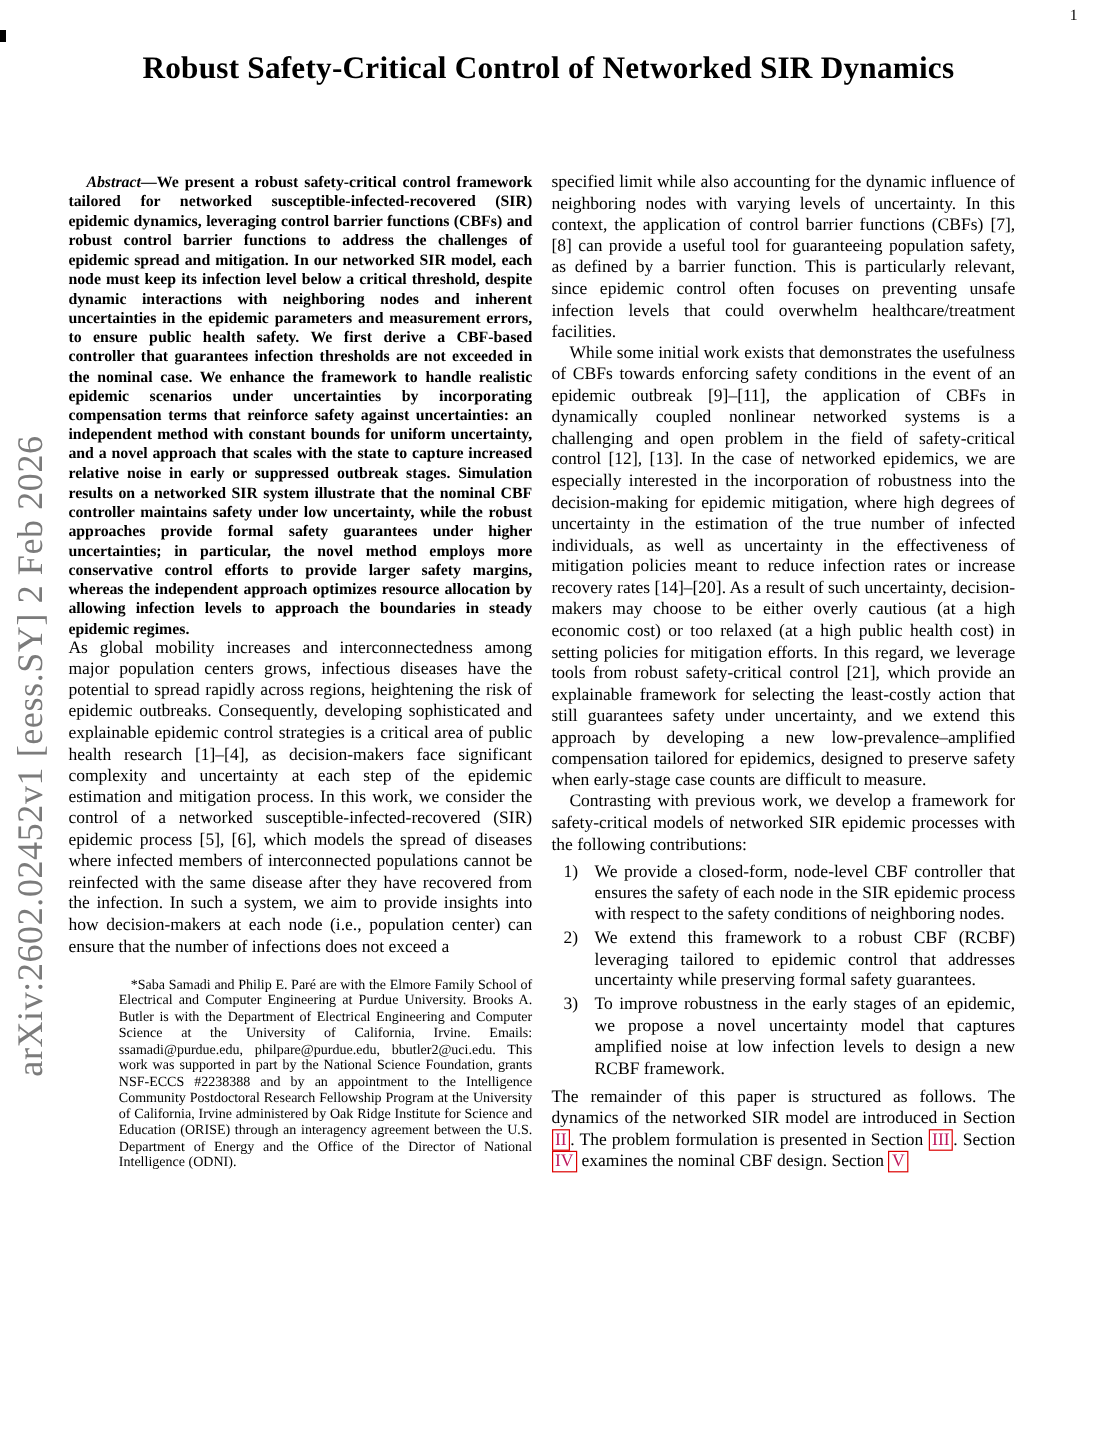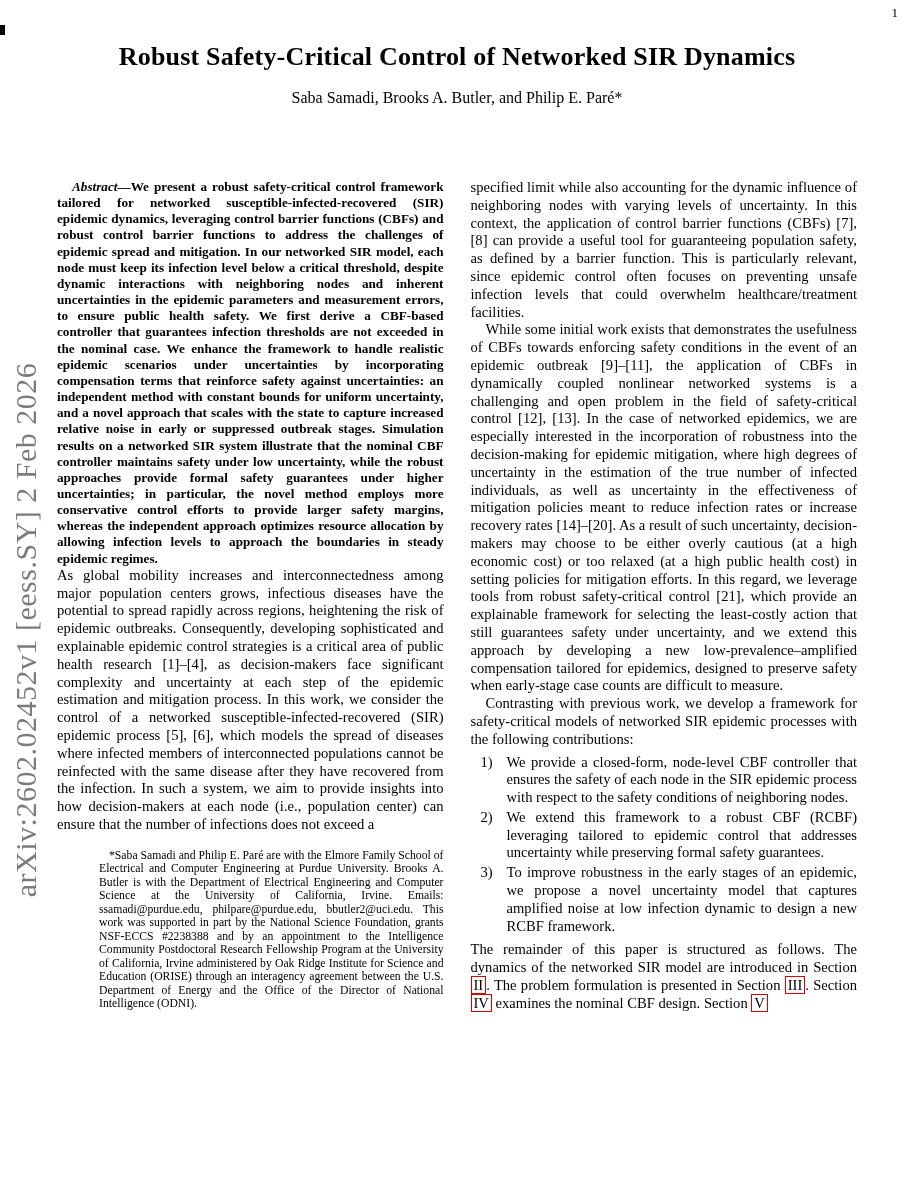--- a/index.html
+++ b/index.html
@@ -14,49 +14,48 @@
   .page-number { position:absolute; top:5px; right:16px; font-size:13px; }
   .edge-mark { position:absolute; left:0; top:25px; width:5px; height:10px; background:#000; }
   .arxiv-stamp {
     position:absolute; left:-314px; top:612px; width:680px; line-height:36px;
     text-align:center; transform:rotate(-90deg); color:#7b7b7b;
     font-size:30px; white-space:nowrap; letter-spacing:0.5px;
   }
   .header { text-align:center; padding-top:42px; }
   .title { font-size:26px; font-weight:bold; letter-spacing:0.2px; }
   .authors { font-size:16px; margin-top:17px; }
-  .columns { display:flex; gap:27px; padding:0 57px; margin-top:72px; }
+  .columns { display:flex; gap:16px; padding:0 57px; margin-top:72px; }
   .col { width:386.5px; font-size:14.6px; line-height:17.8px; text-align:justify; hyphens:auto; -webkit-hyphens:auto; }
   .abstract { font-weight:bold; font-size:13.2px; line-height:16.15px; text-indent:15px; }
   .abstract-label { font-style:italic; }
   .section-heading {
     text-align:center; font-size:14.6px; font-weight:normal;
     font-variant:small-caps; letter-spacing:0.3px;
     margin-top:17px; margin-bottom:11px; text-indent:0;
   }
   p.par { text-indent:15px; }
   p.par-noindent { text-indent:0; }
   .footnote { margin-top:15px; font-size:11.7px; line-height:13.5px; text-indent:10px;margin-left:42px; }
   .contrib-list { list-style:none; margin:5px 0 5px 0; }
   .contrib-item { display:flex; margin:2px 0 2px 10px; }
   .li-num { flex:0 0 26px; }
   .li-text { flex:1; text-align:justify; }
   .outline-par { margin-top:6px; }
-  .ref-link { border:1px solid #dd0000; padding:0 2px; color:#000000; text-decoration:none; }
+  .ref-link { border:1px solid #dd0000; padding:0 2px; color:#be185d; text-decoration:none; }
 </style>
 </head>
 <body>
 
 <div class="page-number">1</div>
 <div class="edge-mark"></div>
 <div class="arxiv-stamp">arXiv:2602.02452v1 [eess.SY] 2 Feb 2026</div>
 
 <div class="header">
   <div class="title">Robust Safety-Critical Control of Networked SIR Dynamics</div>
-  <div class="authors">Saba Samadi, Brooks A. Butler, and Philip E. Paré*</div>
 </div>
 
 <div class="columns">
 
   <div class="col">
     <p class="abstract"><span class="abstract-label">Abstract—</span><span>We present a robust safety-critical control framework tailored for networked susceptible-infected-recovered (SIR) epidemic dynamics, leveraging control barrier functions (CBFs) and robust control barrier functions to address the challenges of epidemic spread and mitigation. In our networked SIR model, each node must keep its infection level below a critical threshold, despite dynamic interactions with neighboring nodes and inherent uncertainties in the epidemic parameters and measurement errors, to ensure public health safety. We first derive a CBF-based controller that guarantees infection thresholds are not exceeded in the nominal case. We enhance the framework to handle realistic epidemic scenarios under uncertainties by incorporating compensation terms that reinforce safety against uncertainties: an independent method with constant bounds for uniform uncertainty, and a novel approach that scales with the state to capture increased relative noise in early or suppressed outbreak stages. Simulation results on a networked SIR system illustrate that the nominal CBF controller maintains safety under low uncertainty, while the robust approaches provide formal safety guarantees under higher uncertainties; in particular, the novel method employs more conservative control efforts to provide larger safety margins, whereas the independent approach optimizes resource allocation by allowing infection levels to approach the boundaries in steady epidemic regimes.</span></p>
 
 
     <p class="par par-noindent">As global mobility increases and interconnectedness among major population centers grows, infectious diseases have the potential to spread rapidly across regions, heightening the risk of epidemic outbreaks. Consequently, developing sophisticated and explainable epidemic control strategies is a critical area of public health research [1]–[4], as decision-makers face significant complexity and uncertainty at each step of the epidemic estimation and mitigation process. In this work, we consider the control of a networked susceptible-infected-recovered (SIR) epidemic process [5], [6], which models the spread of diseases where infected members of interconnected populations cannot be reinfected with the same disease after they have recovered from the infection. In such a system, we aim to provide insights into how decision-makers at each node (i.e., population center) can ensure that the number of infections does not exceed a</p>
 
@@ -72,20 +71,20 @@
       <li class="contrib-item">
         <span class="li-num">1)</span>
         <span class="li-text">We provide a closed-form, node-level CBF controller that ensures the safety of each node in the SIR epidemic process with respect to the safety conditions of neighboring nodes.</span>
       </li>
       <li class="contrib-item">
         <span class="li-num">2)</span>
         <span class="li-text">We extend this framework to a robust CBF (RCBF) leveraging tailored to epidemic control that addresses uncertainty while preserving formal safety guarantees.</span>
       </li>
       <li class="contrib-item">
         <span class="li-num">3)</span>
-        <span class="li-text">To improve robustness in the early stages of an epidemic, we propose a novel uncertainty model that captures amplified noise at low infection dynamic to design a new RCBF framework.</span>
+        <span class="li-text">To improve robustness in the early stages of an epidemic, we propose a novel uncertainty model that captures amplified noise at low infection levels to design a new RCBF framework.</span>
       </li>
     </ol>
 
     <p class="par par-noindent outline-par"><span>The remainder of this paper is structured as follows. The dynamics of the networked SIR model are introduced in Section </span><span class="ref-link">II</span><span>. The problem formulation is presented in Section </span><span class="ref-link">III</span><span>. Section </span><span class="ref-link">IV</span><span> examines the nominal CBF design. Section </span><span class="ref-link">V</span></p>
   </div>
 
 </div>
 
 </body></html>

